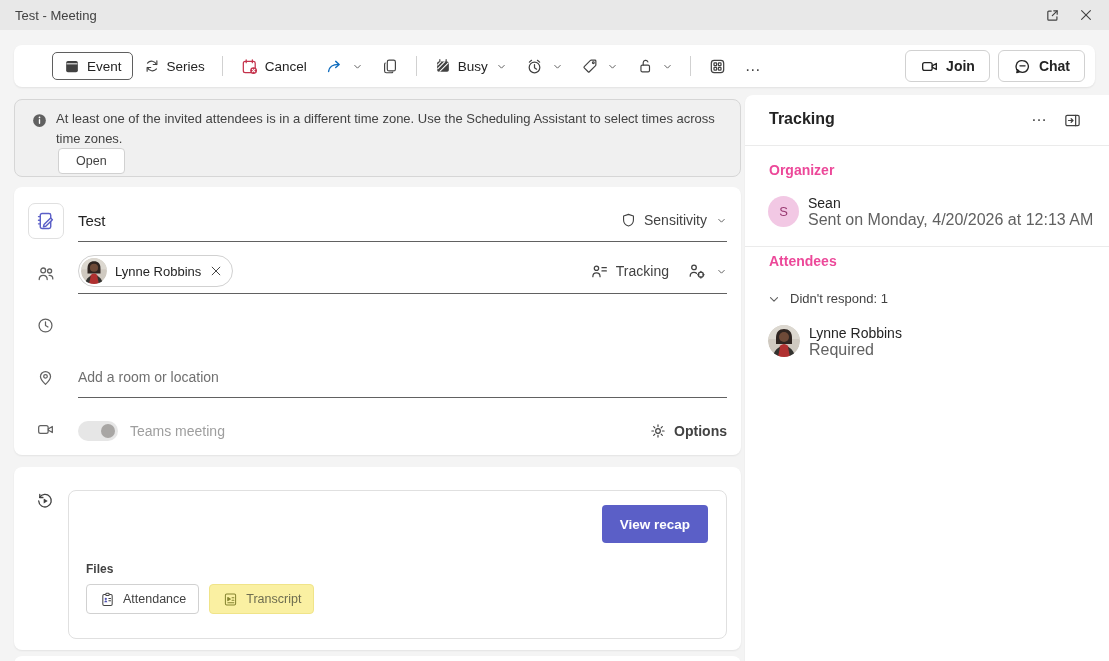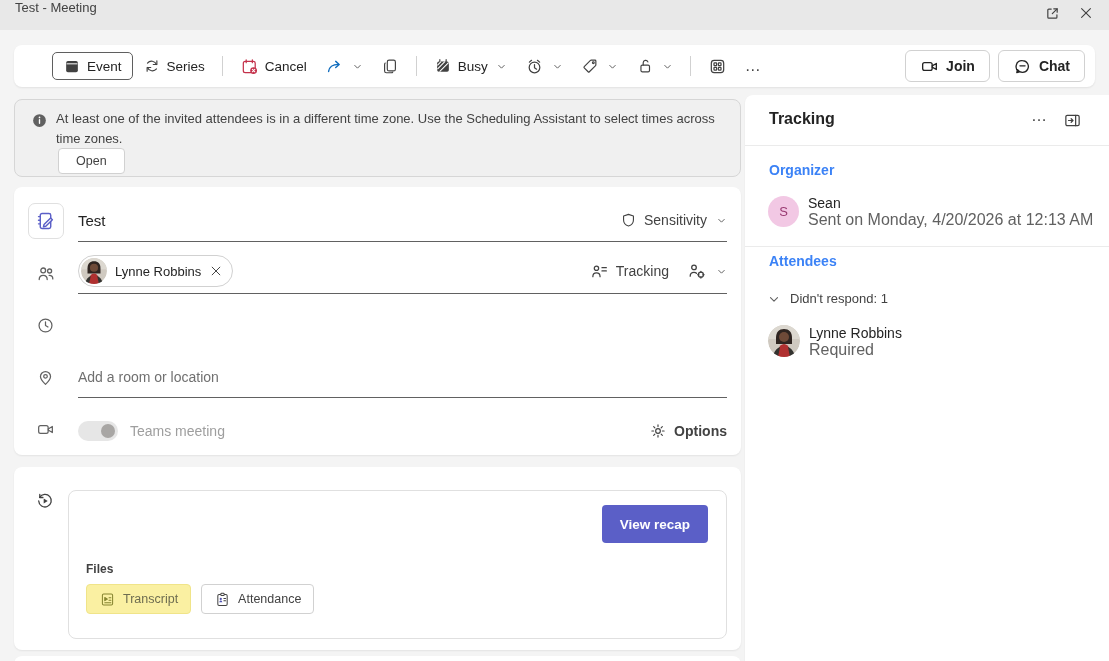--- a/index.html
+++ b/index.html
@@ -1,20 +1,20 @@
 <!DOCTYPE html>
 <html><head>
 <meta charset="utf-8">
 <style>
   html,body{margin:0;padding:0;}
   body{font-family:"Liberation Sans","DejaVu Sans",sans-serif;background:#f4f4f4;}
   .stage{position:relative;width:1109px;height:661px;background:#f4f4f4;overflow:hidden;}
 
   
-  .titlebar{position:absolute;left:0;top:0;width:1109px;height:30px;background:#e8e8e8;display:flex;}
+  .titlebar{position:absolute;left:0;top:0;width:1109px;height:30px;background:#e8e8e8;display:flex;align-items:center;}
   .titlebar .wtitle{margin-left:15px;font-size:13px;color:#424242;}
   .titlebar .spacer{flex:1;}
   .tbtn{width:34px;height:26px;display:flex;align-items:center;justify-content:center;cursor:pointer;}
 
   
   .toolbar{position:absolute;left:14px;top:45px;width:1081px;height:42px;background:#fff;border-radius:8px;
     box-shadow:0 1px 2px rgba(0,0,0,.08);display:flex;align-items:center;padding:0 10px;box-sizing:border-box;}
   .tb-group{display:flex;align-items:center;gap:2px;padding-left:28px;}
   .tb-item{display:flex;align-items:center;gap:6px;padding:5px 8px;border-radius:5px;font-size:13.5px;color:#242424;cursor:pointer;white-space:nowrap;}
   .tb-item.selected{border:1px solid #5f5f5f;background:#fff;padding:4px 10px;}
@@ -69,21 +69,21 @@
   .fchip.white{background:#fff;border:1px solid #d1d1d1;color:#424242;}
 
   .bottom-sliver{position:absolute;left:14px;top:656px;width:727px;height:10px;background:#fff;border-radius:8px 8px 0 0;box-shadow:0 1px 2px rgba(0,0,0,.07);}
 
   
   .panel{position:absolute;left:745px;top:95px;width:364px;height:566px;background:#fff;border-radius:8px 0 0 0;box-shadow:0 1px 2px rgba(0,0,0,.07);}
   .panel-header{position:absolute;left:0;top:0;width:100%;height:51px;border-bottom:1px solid #ebebeb;box-sizing:border-box;}
   .panel-title{position:absolute;left:24px;top:15px;font-size:16px;font-weight:700;color:#242424;}
   .panel-more{position:absolute;left:278px;top:8px;font-size:16px;color:#424242;letter-spacing:1px;padding:4px 8px;cursor:pointer;}
   .panel-collapse{position:absolute;left:318px;top:16px;cursor:pointer;color:#424242;}
-  .sect-label{font-size:14px;font-weight:700;color:#3b82f6;}
+  .sect-label{font-size:14px;font-weight:700;color:#ec4899;}
   .org-label{position:absolute;left:24px;top:67px;}
   .person-row{position:absolute;left:23px;display:flex;align-items:center;gap:9px;}
   .org-row{top:100px;}
   .pavatar{width:31px;height:31px;border-radius:50%;background:#f2c8e4;display:flex;align-items:center;justify-content:center;
     font-size:13px;color:#993a72;flex:none;}
   .pname{font-size:14px;color:#242424;line-height:17px;}
   .psub{font-size:16px;color:#616161;line-height:15px;}
   .panel-div2{position:absolute;left:0;top:151px;width:100%;height:1px;background:#ebebeb;}
   .att-label{position:absolute;left:24px;top:158px;}
   .group-row{position:absolute;left:22px;top:196px;display:flex;align-items:center;gap:9px;cursor:pointer;}
@@ -411,41 +411,41 @@
           <path d="M4.8 3.4v3.1h3.1"></path>
           <path d="M8.7 7.6l4 2.4-4 2.4z" fill="#424242" stroke="none"></path>
         </svg>
       </span>
     <div class="recap-box">
       <button class="viewrecap-btn">
           <span>View recap</span>
         </button>
       <div class="files-label">Files</div>
       <div class="file-chips">
-        <div class="fchip yellow">
-          <span class="ic">
-              <svg width="17" height="17" viewBox="0 0 20 20" fill="none" stroke="#85842f" stroke-width="1.2" stroke-linejoin="round">
-                <rect x="4" y="3.5" width="12" height="13" rx="1.5"></rect>
-                <path d="M6.8 7.6l3.1 1.9-3.1 1.9z" fill="#85842f"></path>
-                <path d="M11.8 8h2.2M11.8 11h2.2M6.8 13.8h7.2" stroke-linecap="round"></path>
-              </svg>
-            </span>
-          <span>Transcript</span>
-        </div>
         <div class="fchip white">
           <span class="ic">
               <svg width="17" height="17" viewBox="0 0 20 20" fill="none" stroke="#424242" stroke-width="1.2" stroke-linejoin="round">
                 <rect x="4.5" y="4" width="11" height="13" rx="1.5"></rect>
                 <rect x="8" y="2.7" width="4" height="2.6" rx="1" fill="#fff"></rect>
                 <circle cx="8" cy="9.3" r="1.3" fill="#4f52b2" stroke="none"></circle>
                 <path d="M6.2 13.2c.3-1.4 1-2 1.8-2s1.5.6 1.8 2z" fill="#4f52b2" stroke="none"></path>
                 <path d="M11.6 8.7h2M11.6 11.5h2" stroke-linecap="round"></path>
               </svg>
             </span>
           <span>Attendance</span>
+        </div>
+        <div class="fchip yellow">
+          <span class="ic">
+              <svg width="17" height="17" viewBox="0 0 20 20" fill="none" stroke="#85842f" stroke-width="1.2" stroke-linejoin="round">
+                <rect x="4" y="3.5" width="12" height="13" rx="1.5"></rect>
+                <path d="M6.8 7.6l3.1 1.9-3.1 1.9z" fill="#85842f"></path>
+                <path d="M11.8 8h2.2M11.8 11h2.2M6.8 13.8h7.2" stroke-linecap="round"></path>
+              </svg>
+            </span>
+          <span>Transcript</span>
         </div>
       </div>
     </div>
   </div>
 
   <div class="bottom-sliver"></div>
 
   <div class="panel">
     <div class="panel-header">
       <div class="panel-title">Tracking</div>

